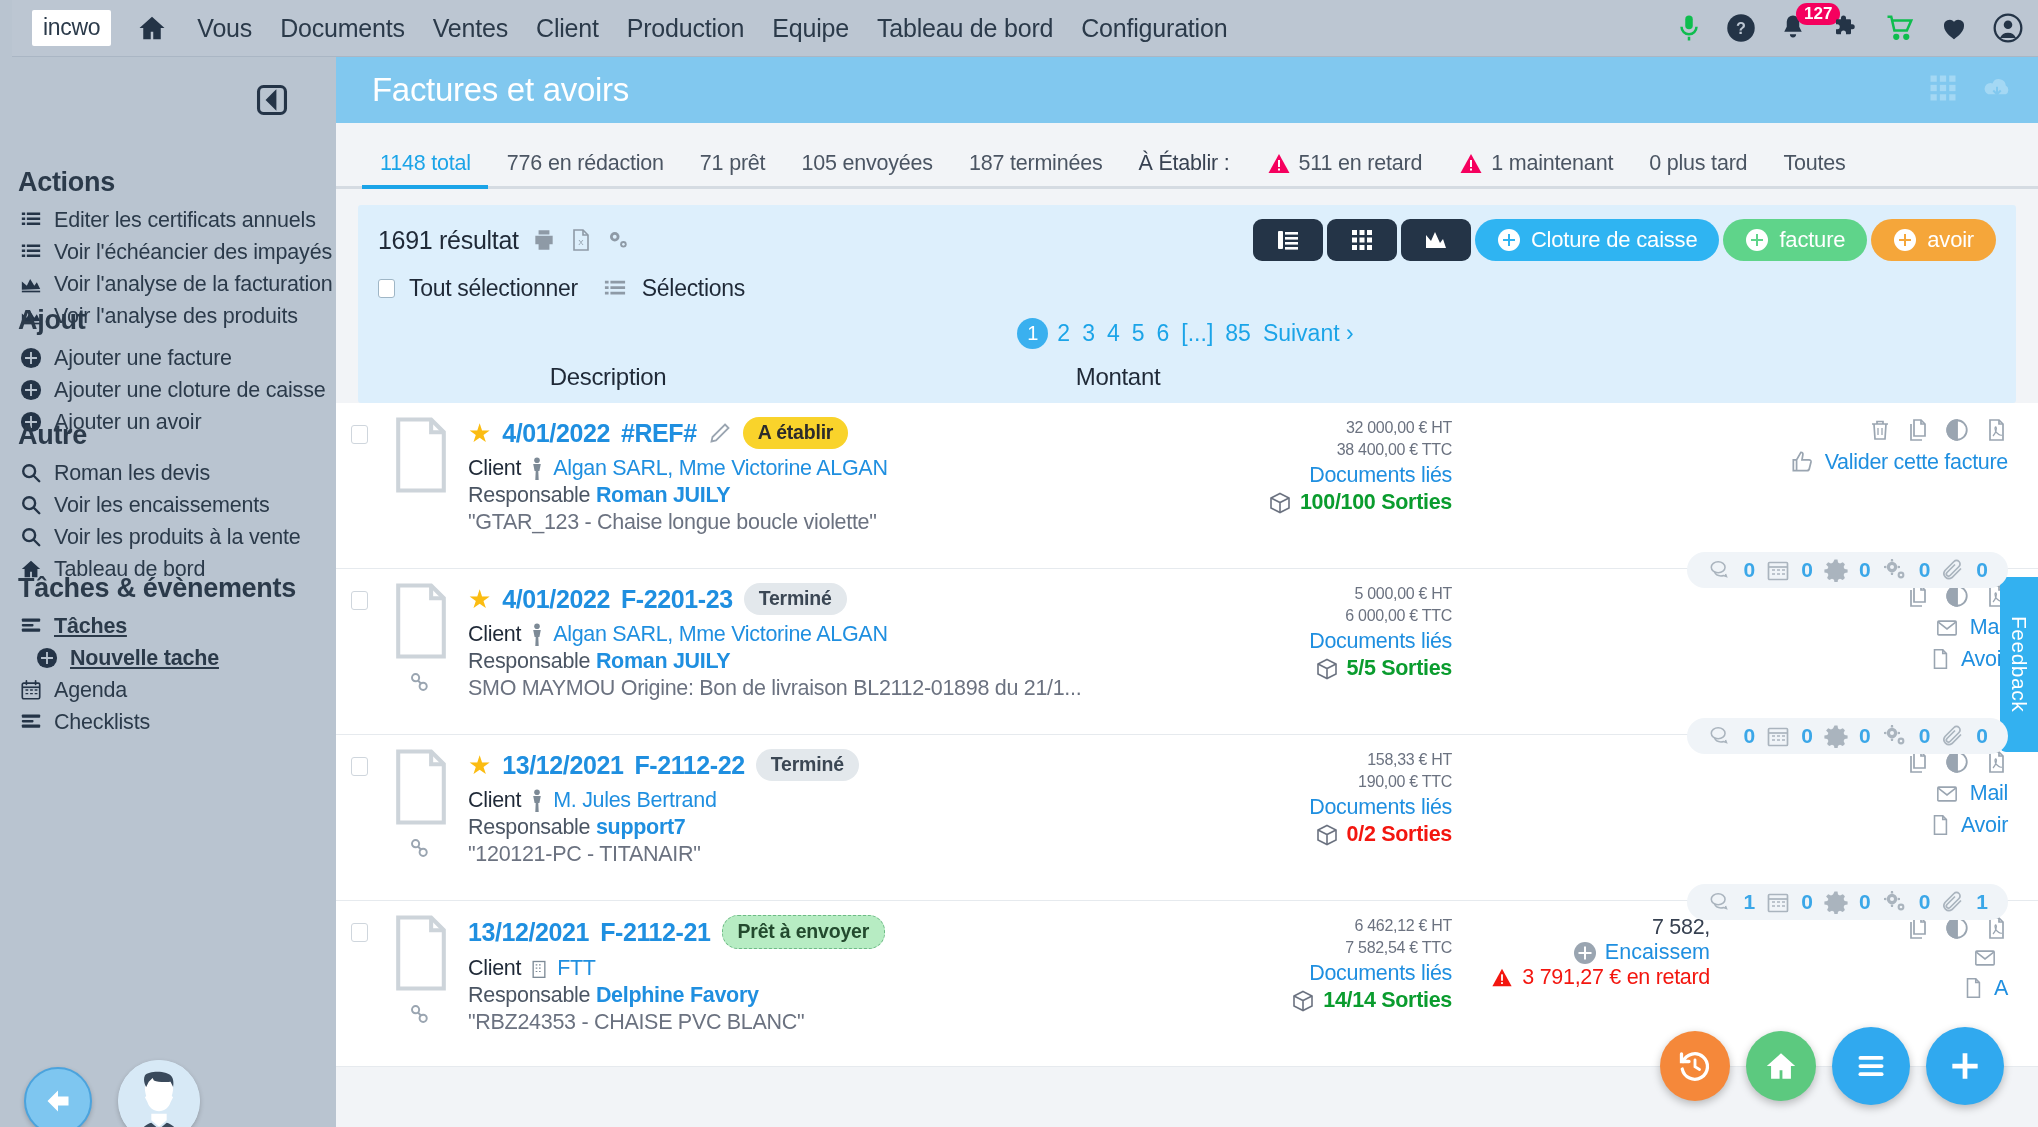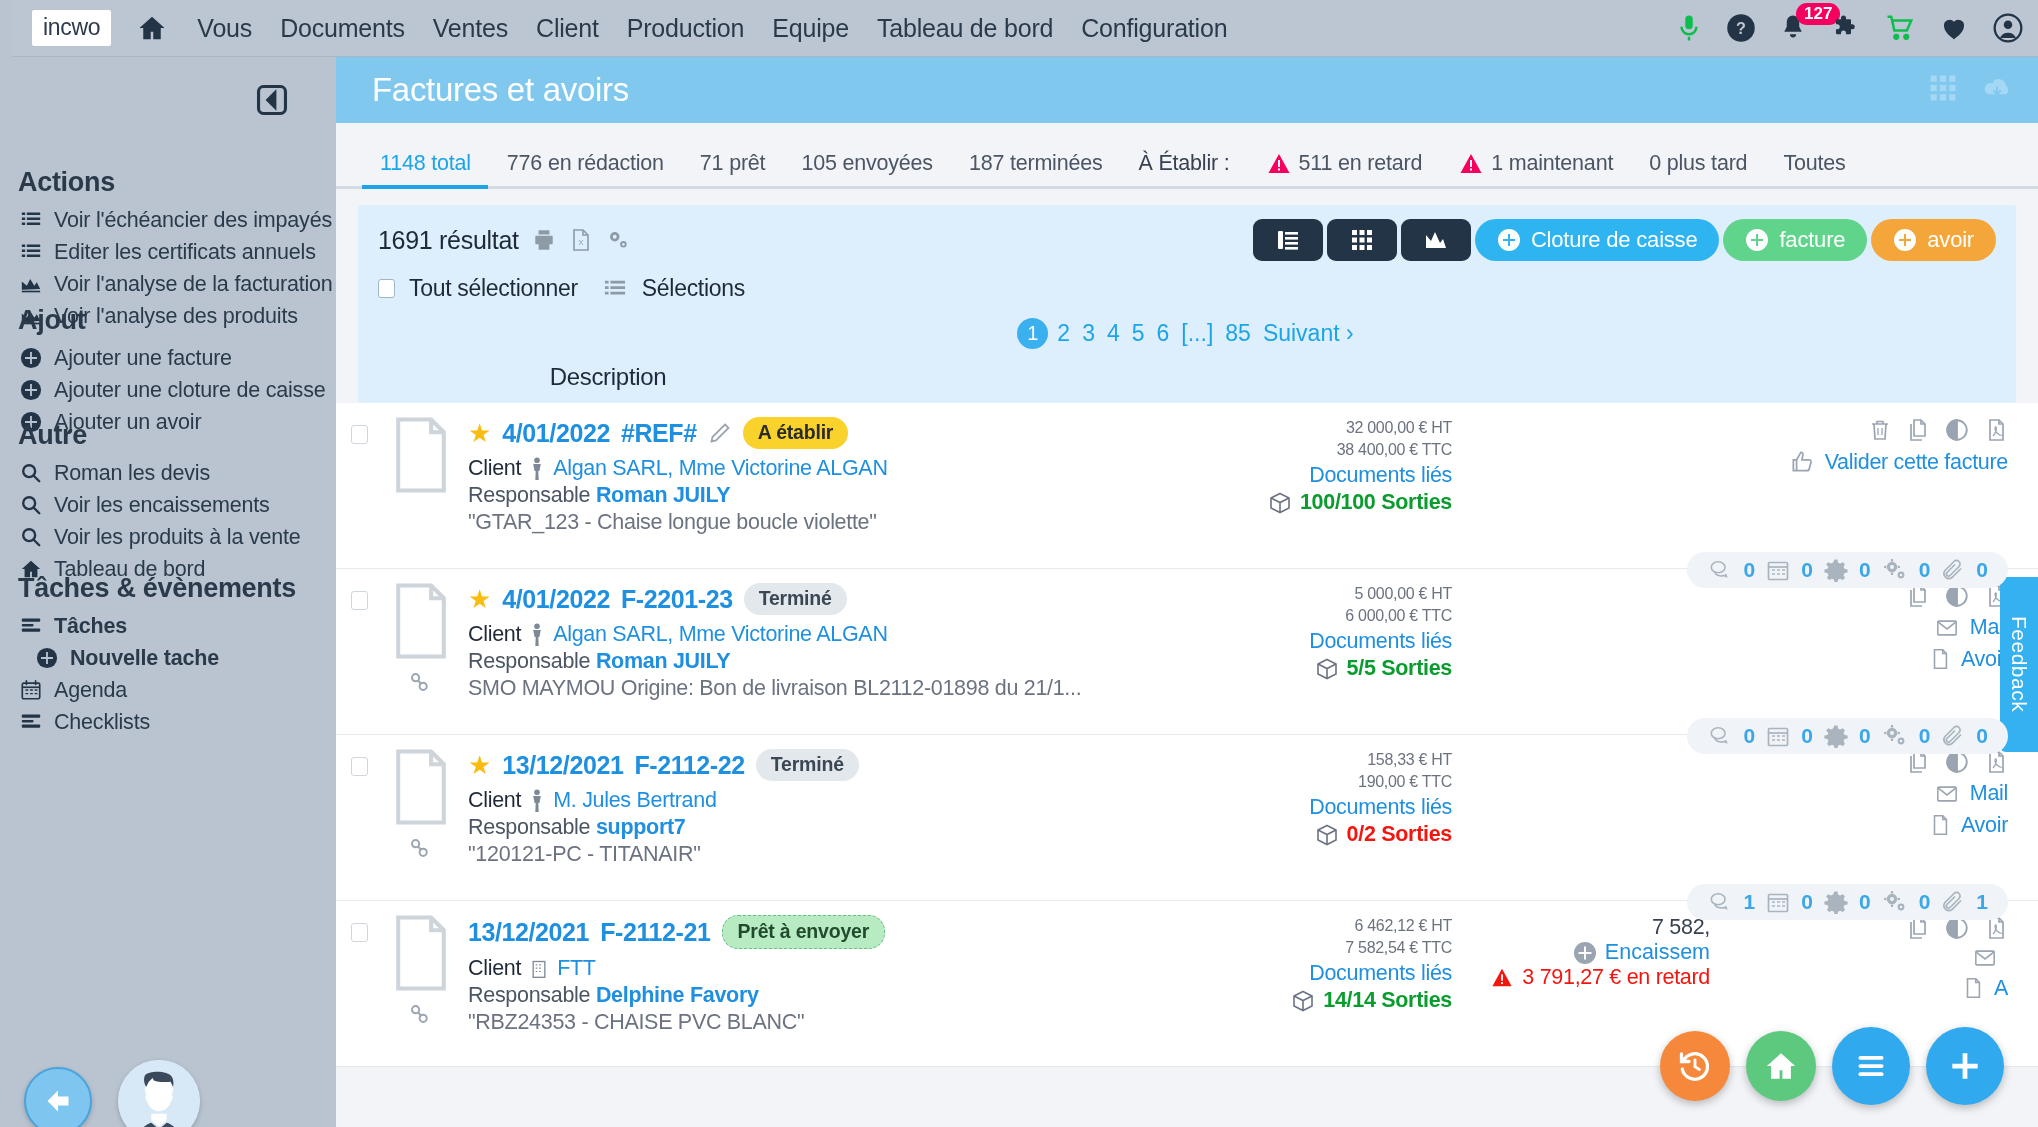--- a/index.html
+++ b/index.html
@@ -57,21 +57,21 @@
   #sec-actions { position:absolute; top: 110px; left: 18px; }
   #sec-ajout   { position:absolute; top: 248px; left: 18px; }
   #sec-autre   { position:absolute; top: 363px; left: 18px; }
   #sec-taches  { position:absolute; top: 516px; left: 18px; }
   .side-item {
     display: flex; align-items: center; gap: 10px;
     font-size: 21.5px; padding: 3.5px 0; cursor: pointer; white-space: nowrap;
     letter-spacing: -0.2px;
   }
   .side-item .ico { width: 26px; display:flex; justify-content:center; flex: 0 0 26px; }
-  .side-item.bold { font-weight: bold; }
+  .side-item.bold { font-weight: bold; text-decoration: underline; }
   .side-item.indent { padding-left: 16px; }
 
   #backbtn {
     position: absolute; left: 24px; top: 1010px;
     width: 68px; height: 68px; border-radius: 50%;
     background: #7ec6f0; border: 2px solid #4ba3dd;
     display:flex; align-items:center; justify-content:center; cursor:pointer;
     box-shadow: 0 2px 5px rgba(0,0,0,.2);
   }
   #useravatar {
@@ -301,34 +301,34 @@
         <span class="ico">
           <svg width="24" height="20" viewBox="0 0 24 24" fill="#243447">
             <rect x="1" y="3" width="4" height="3"></rect>
             <rect x="7" y="3" width="16" height="3"></rect>
             <rect x="1" y="9" width="4" height="3"></rect>
             <rect x="7" y="9" width="16" height="3"></rect>
             <rect x="1" y="15" width="4" height="3"></rect>
             <rect x="7" y="15" width="16" height="3"></rect>
           </svg>
         </span>
-        <span>Voir l'échéancier des impayés</span>
+        <span>Editer les certificats annuels</span>
       </div>
       <div class="side-item">
         <span class="ico">
           <svg width="24" height="20" viewBox="0 0 24 24" fill="#243447">
             <rect x="1" y="3" width="4" height="3"></rect>
             <rect x="7" y="3" width="16" height="3"></rect>
             <rect x="1" y="9" width="4" height="3"></rect>
             <rect x="7" y="9" width="16" height="3"></rect>
             <rect x="1" y="15" width="4" height="3"></rect>
             <rect x="7" y="15" width="16" height="3"></rect>
           </svg>
         </span>
-        <span>Editer les certificats annuels</span>
+        <span>Voir l'échéancier des impayés</span>
       </div>
       <div class="side-item">
         <span class="ico">
           <svg width="24" height="20" viewBox="0 0 24 24" fill="#243447">
             <path d="M1 19V9l6 5 4-8 5 8 3-4 4 8z"></path>
             <rect x="1" y="20" width="22" height="2"></rect>
           </svg>
         </span>
         <span>Voir l'analyse de la facturation</span>
       </div>
@@ -643,20 +643,21 @@
         <div class="pg">4</div>
         <div class="pg">5</div>
         <div class="pg">6</div>
         <div class="pg">[...]</div>
         <div class="pg">85</div>
         <div class="pg">Suivant ›</div>
       </div>
 
     <div id="colheads">
       <div id="col-desc">Description</div>
+      <div id="col-mont">Montant</div>
     </div>
   </div>
 
   <div id="rows">
       <div class="row">
         <div class="cell-check">
           <div class="rowbox"></div>
         </div>
         <div class="cell-doc">
           <span><svg width="62" height="76" viewBox="0 0 24 30" fill="none" stroke="#cdd4da" stroke-width="1.6">

